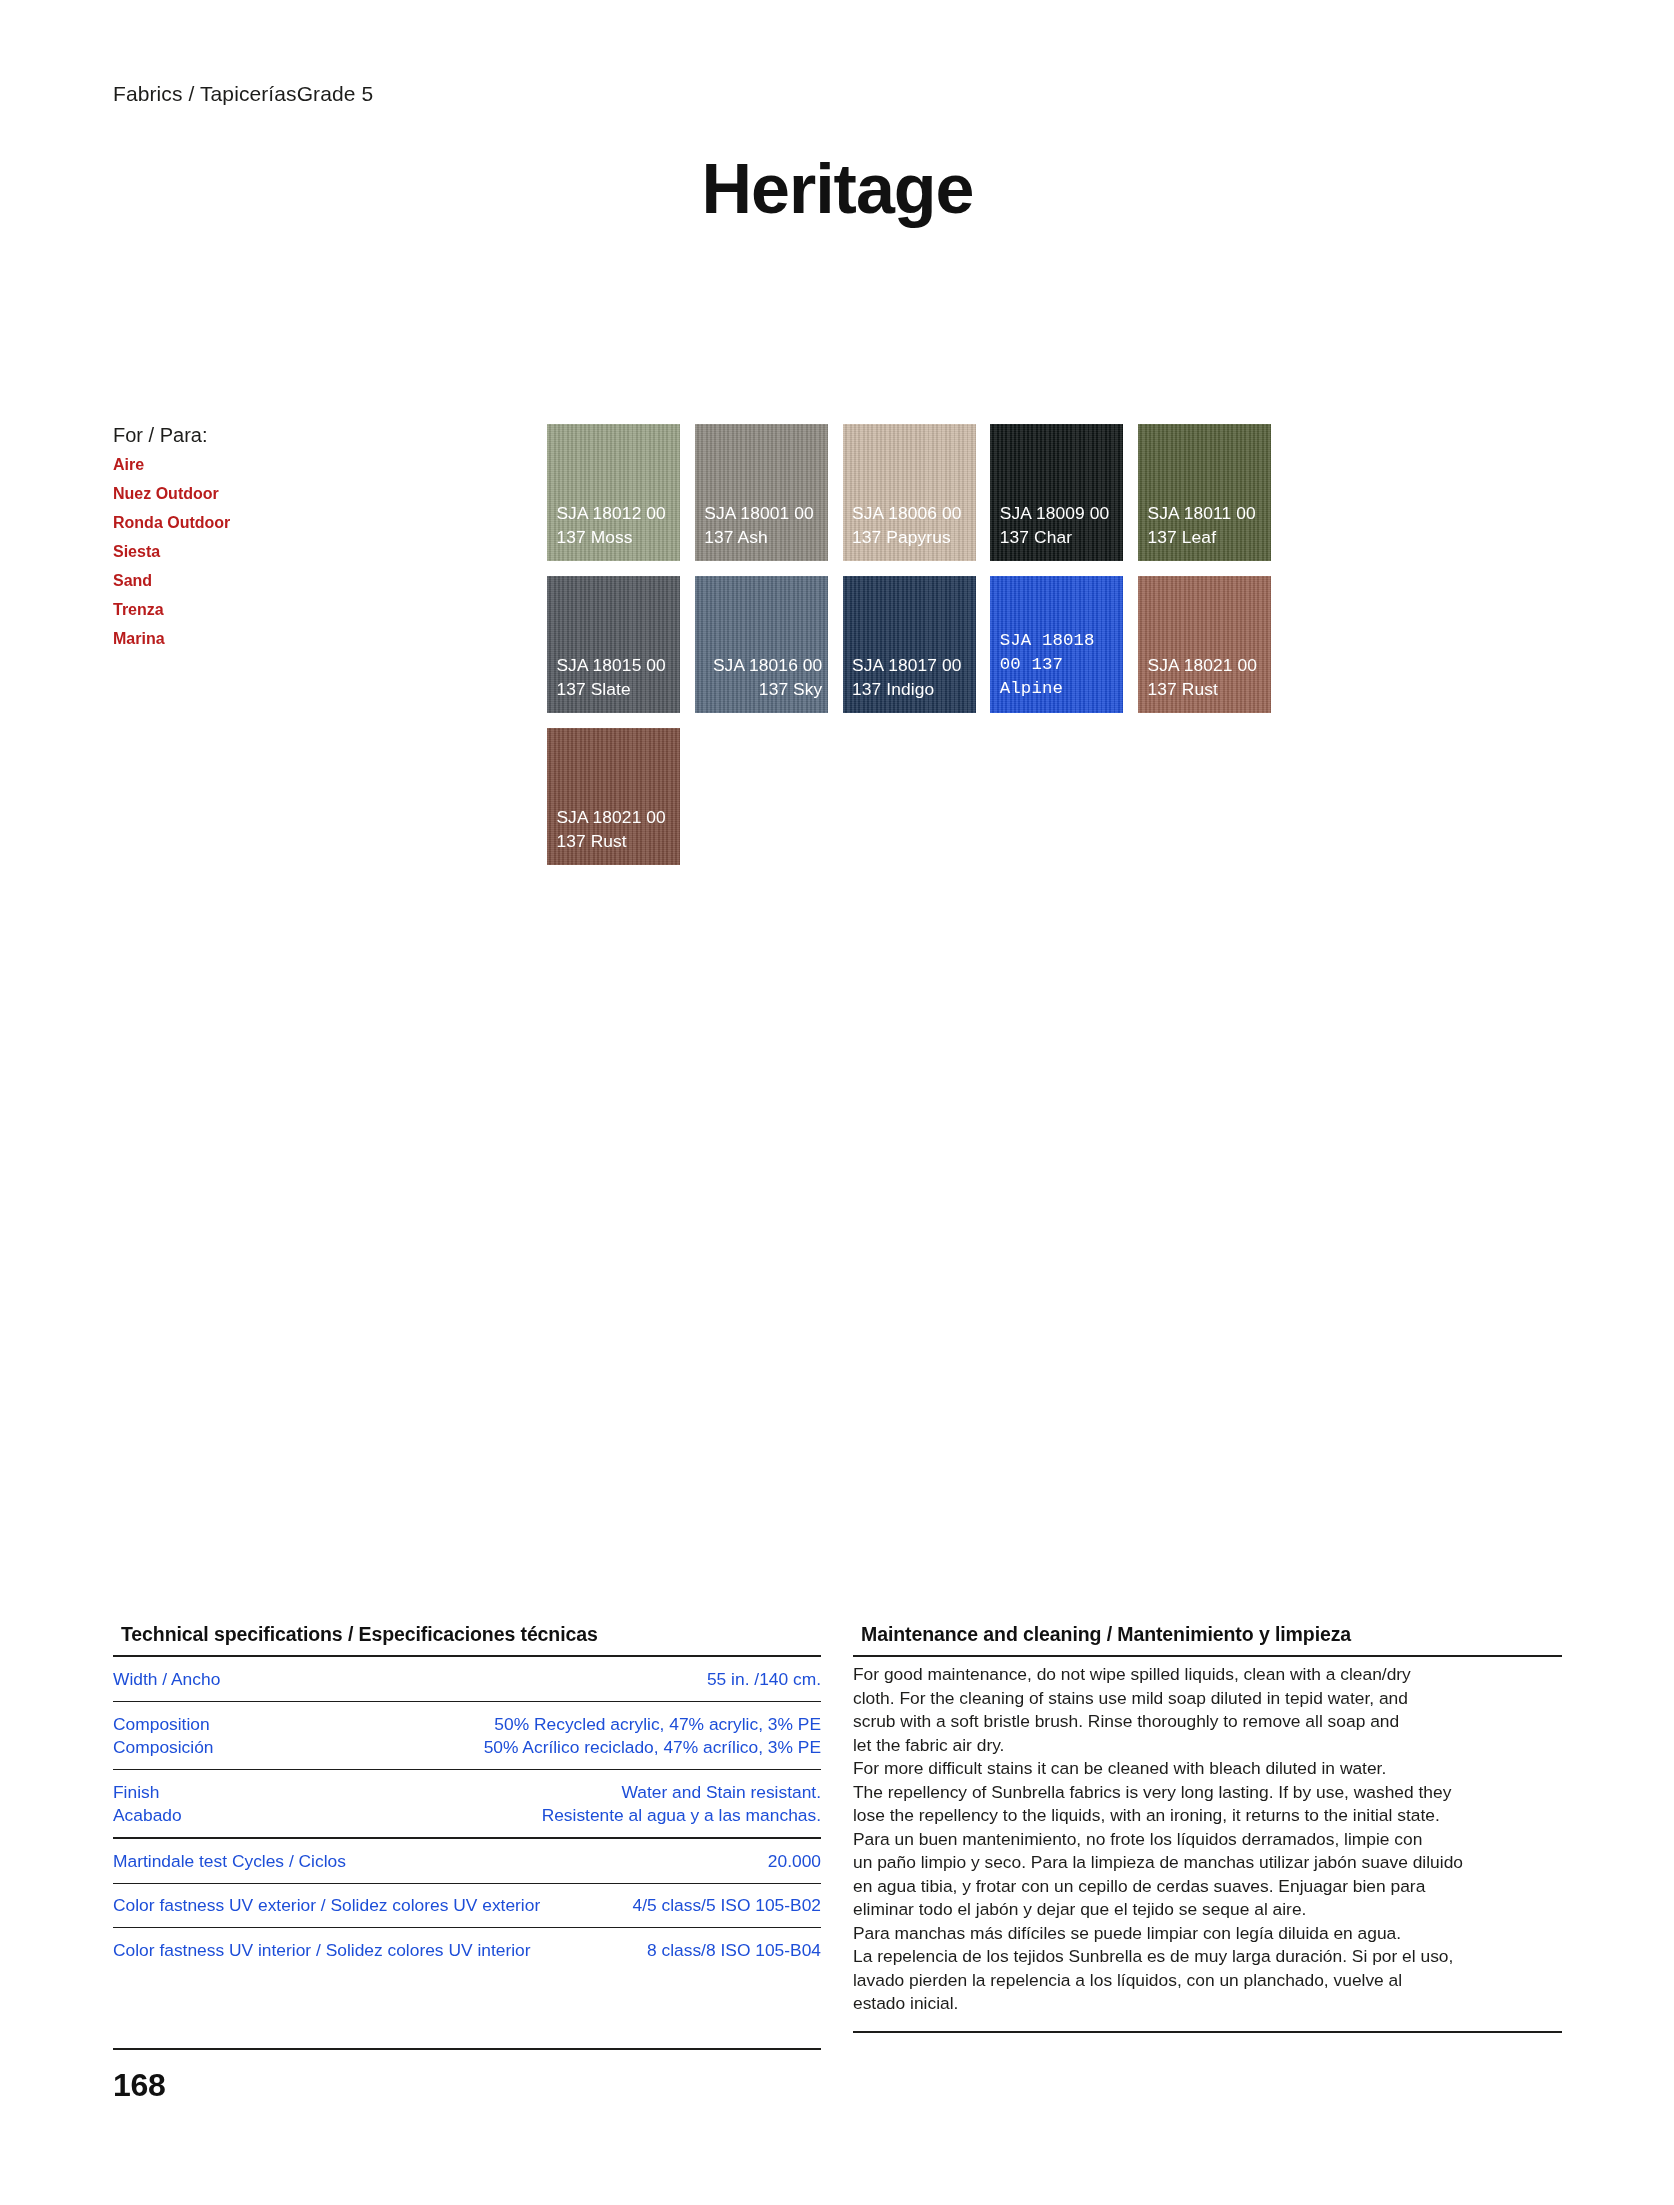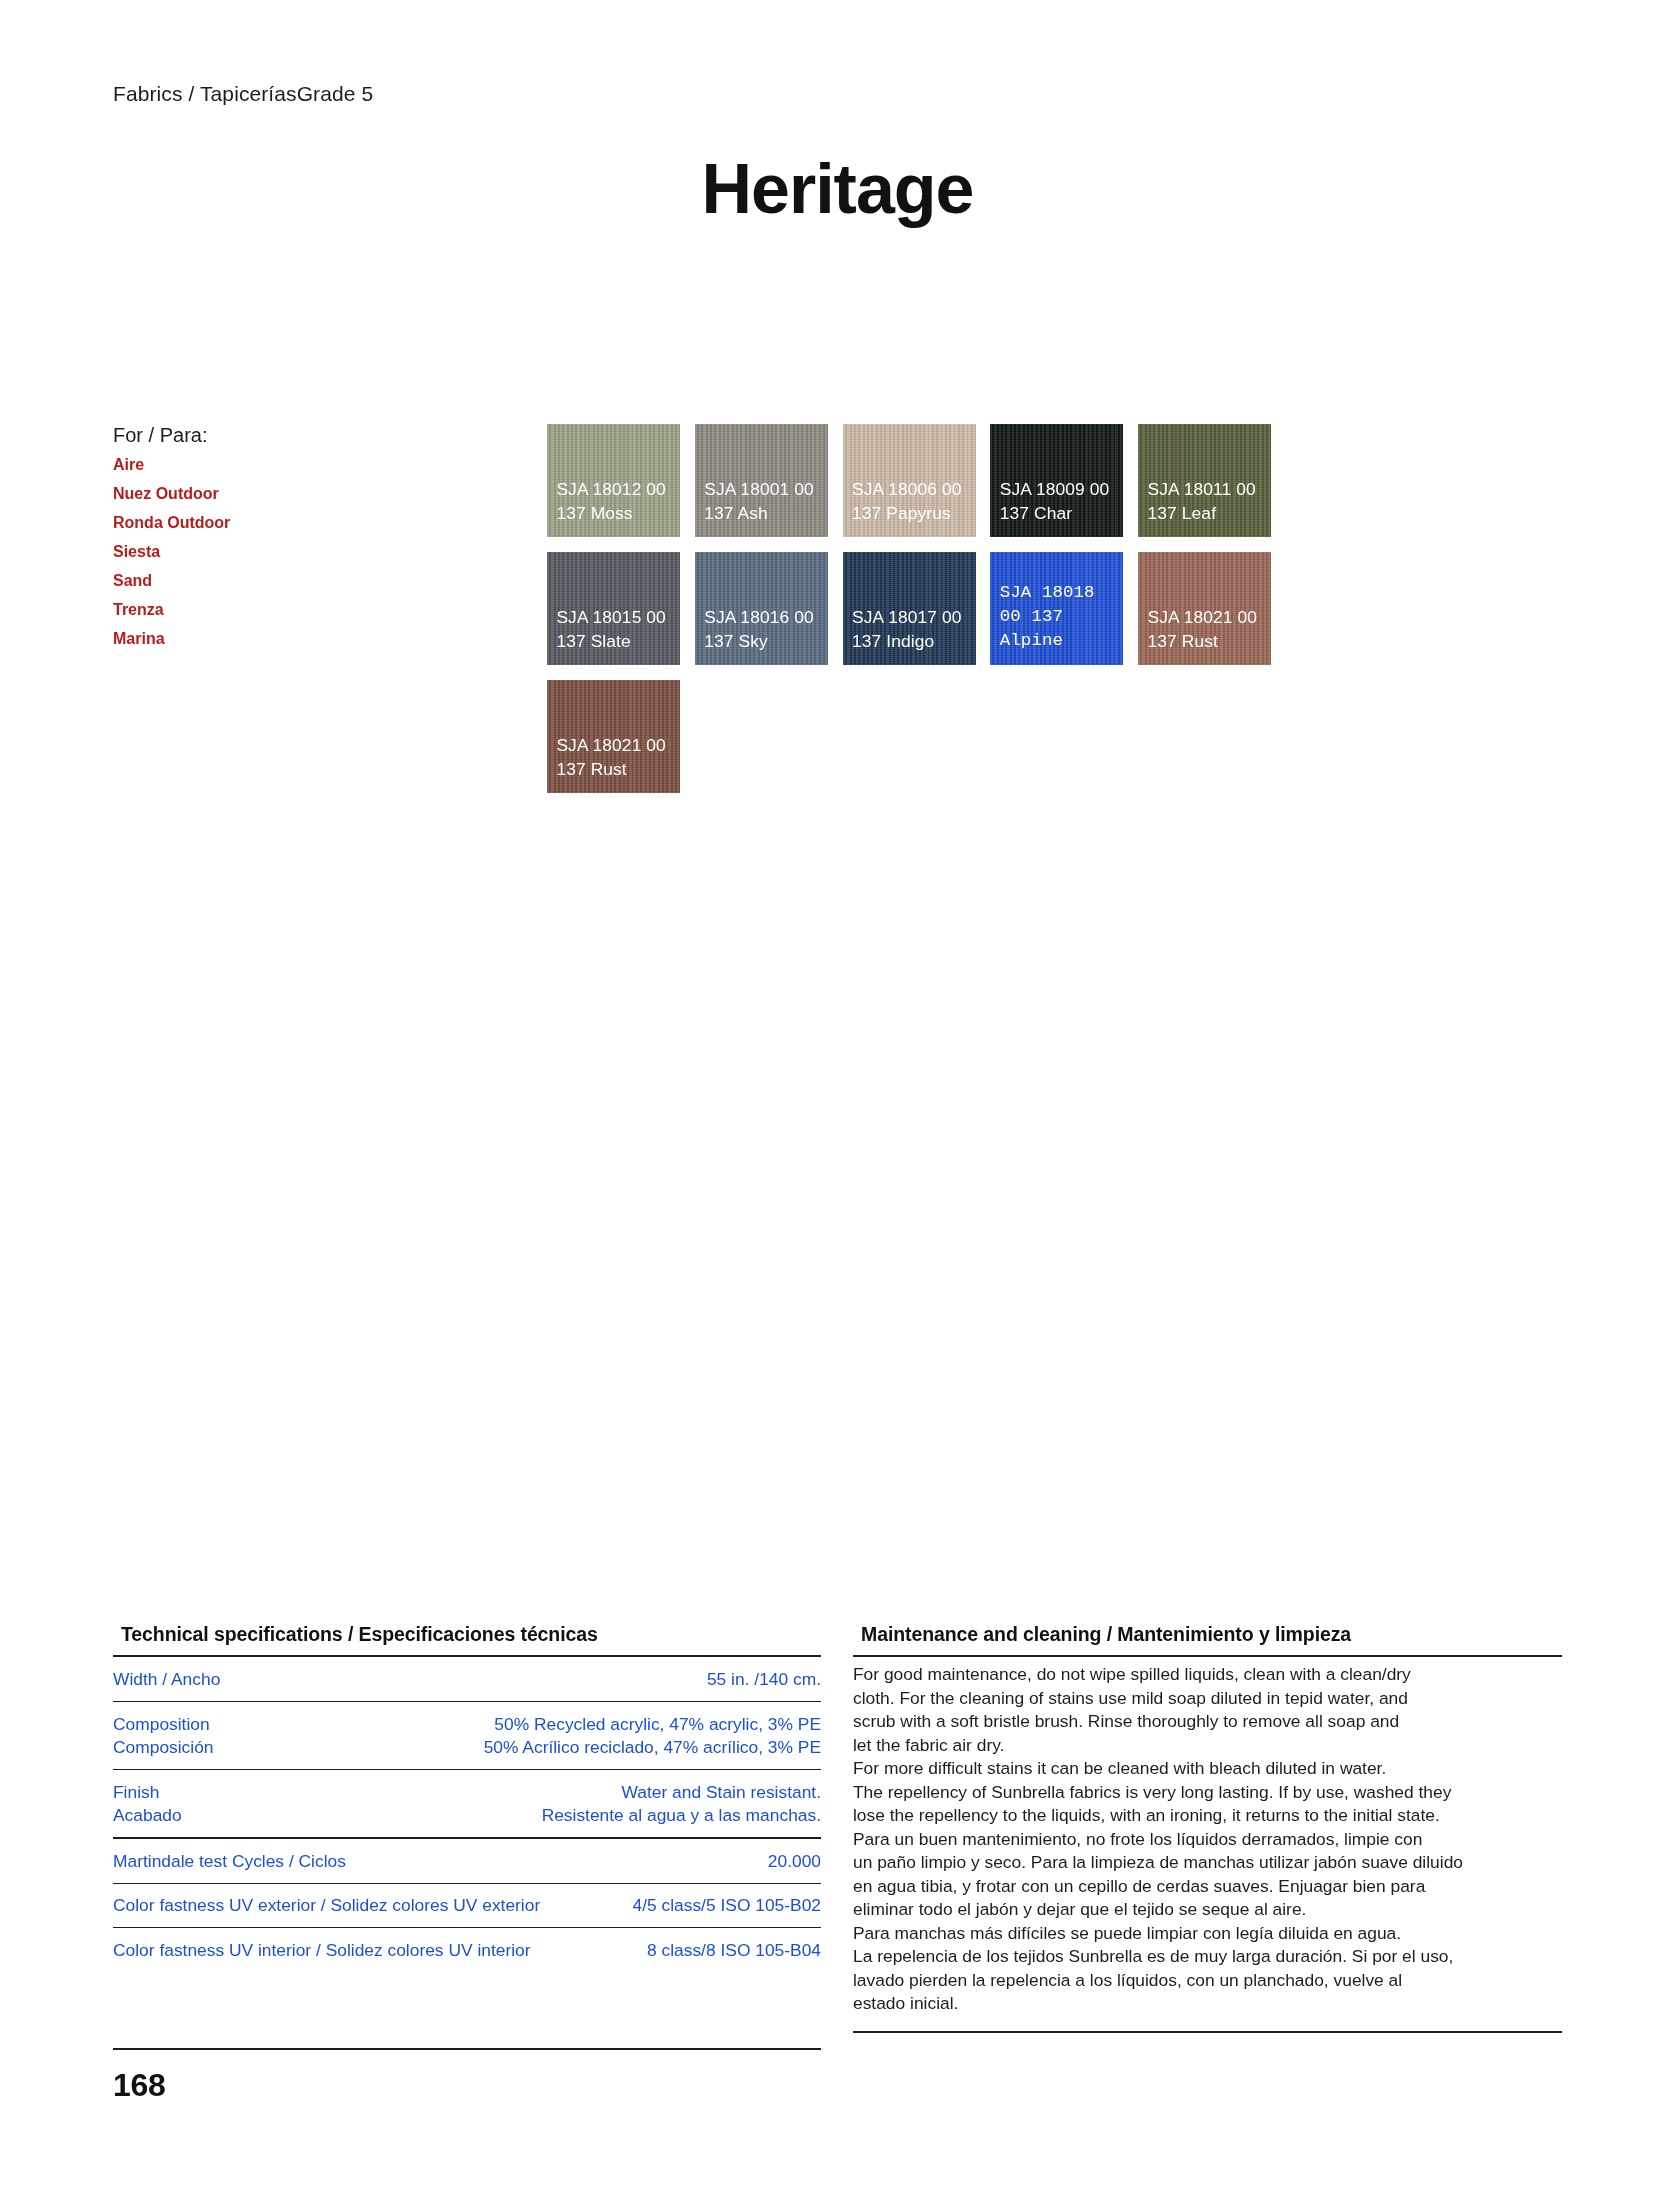--- a/index.html
+++ b/index.html
@@ -75,21 +75,21 @@
     width: 738px;
   }
   .swatch-row {
     display: flex;
     gap: 14.8px;
     margin-bottom: 14.8px;
   }
   .swatch {
     position: relative;
     width: 133px;
-    height: 113px;
+    height: 137px;
     overflow: hidden;
   }
   
   .swatch::after {
     content: "";
     position: absolute;
     inset: 0;
     background-image:
       repeating-linear-gradient(90deg, rgba(255,255,255,0.09) 0px, rgba(255,255,255,0.09) 0.7px, rgba(0,0,0,0.07) 0.7px, rgba(0,0,0,0.07) 1.3px),
       repeating-linear-gradient(0deg, rgba(255,255,255,0.05) 0px, rgba(255,255,255,0.05) 0.7px, rgba(0,0,0,0.05) 0.7px, rgba(0,0,0,0.05) 2px);
@@ -219,21 +219,21 @@
       </div>
       <div class="swatch" style="background-color: rgb(86, 96, 58);">
         <div class="swatch-label">SJA 18011 00 137 Leaf</div>
       </div>
     </div>
 
     <div class="swatch-row">
       <div class="swatch" style="background-color: rgb(83, 88, 95);">
         <div class="swatch-label">SJA 18015 00 137 Slate</div>
       </div>
-      <div class="swatch" style="background-color: rgb(90, 107, 128);">
+      <div class="swatch" style="background-color: rgb(90, 107, 128); text-align: right;">
         <div class="swatch-label">SJA 18016 00 137 Sky</div>
       </div>
       <div class="swatch" style="background-color: rgb(31, 53, 83);">
         <div class="swatch-label">SJA 18017 00 137 Indigo</div>
       </div>
       <div class="swatch" style="background-color: #1d4ed8; font-family: Liberation Mono, monospace;">
         <div class="swatch-label">SJA 18018 00 137 Alpine</div>
       </div>
       <div class="swatch" style="background-color: rgb(155, 102, 85);">
         <div class="swatch-label">SJA 18021 00 137 Rust</div>

